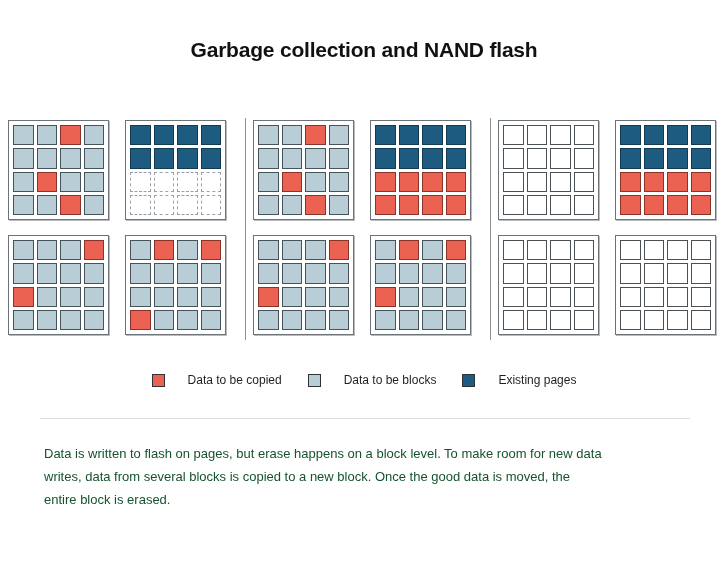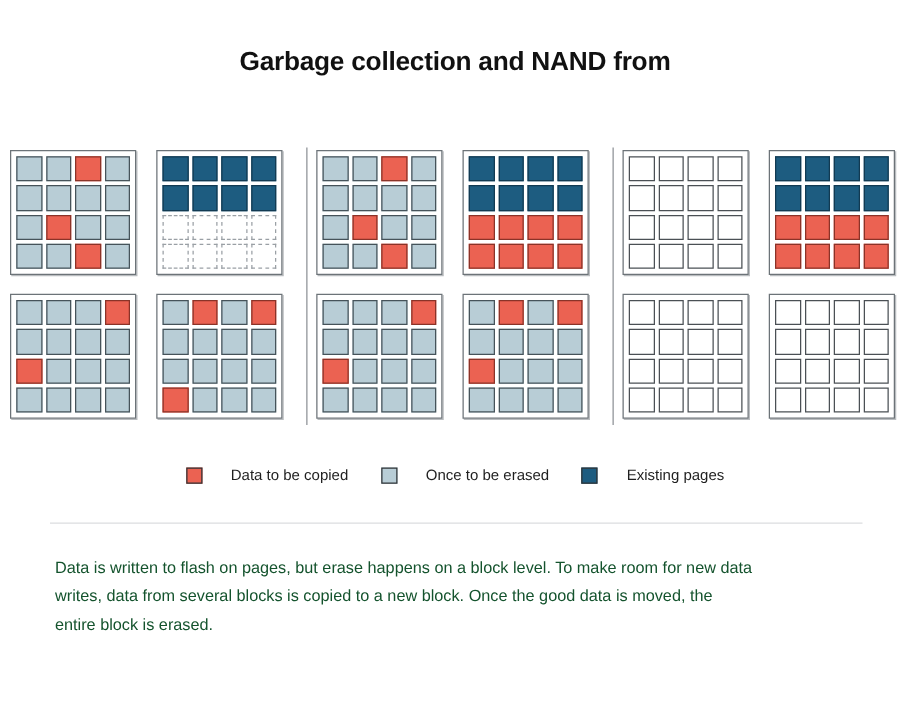--- a/index.html
+++ b/index.html
@@ -153,21 +153,21 @@
     left: 44px;
     width: 558px;
     font-size: 13px;
     line-height: 23px;
     color: #14532d;
   }
 </style>
 </head>
 <body>
 
-<div id="title">Garbage collection and NAND from</div>
+<div id="title">Garbage collection and NAND flash</div>
 
 <div id="diagram">
 
   <div class="divider d1"></div>
   <div class="divider d2"></div>
 
   <div class="section s1">
       <div class="block r1c1">
         <div class="inner">
           <div class="cell erase"></div>
@@ -416,21 +416,21 @@
 
 </div>
 
 <div id="legend">
     <div class="legend-item">
       <span class="legend-swatch" style="background: rgb(235, 98, 82);"></span>
       <span>Data to be copied</span>
     </div>
     <div class="legend-item">
       <span class="legend-swatch" style="background: rgb(184, 205, 214);"></span>
-      <span>Once to be erased</span>
+      <span>Data to be blocks</span>
     </div>
     <div class="legend-item">
       <span class="legend-swatch" style="background: rgb(29, 92, 128);"></span>
       <span>Existing pages</span>
     </div>
   </div>
 
 <div id="rule"></div>
 
 <div id="caption">Data is written to flash on pages, but erase happens on a block level. To make room for new data writes, data from several blocks is copied to a new block. Once the good data is moved, the entire block is erased.</div>

